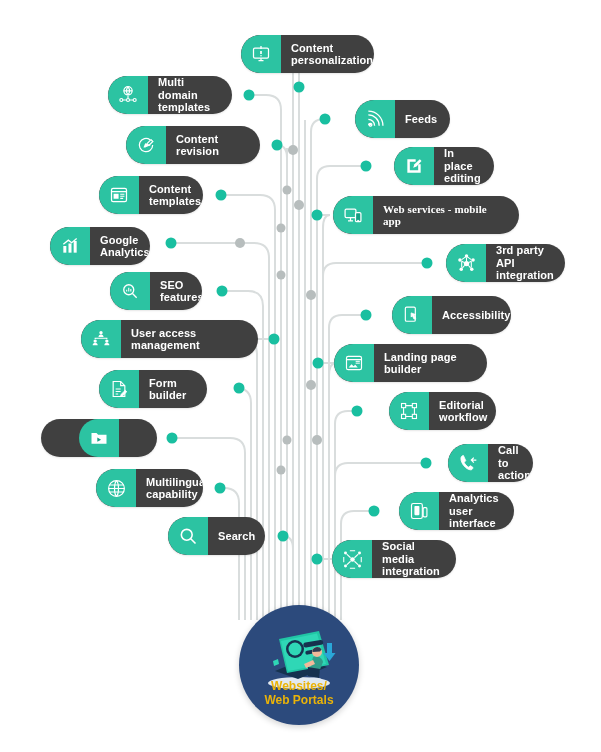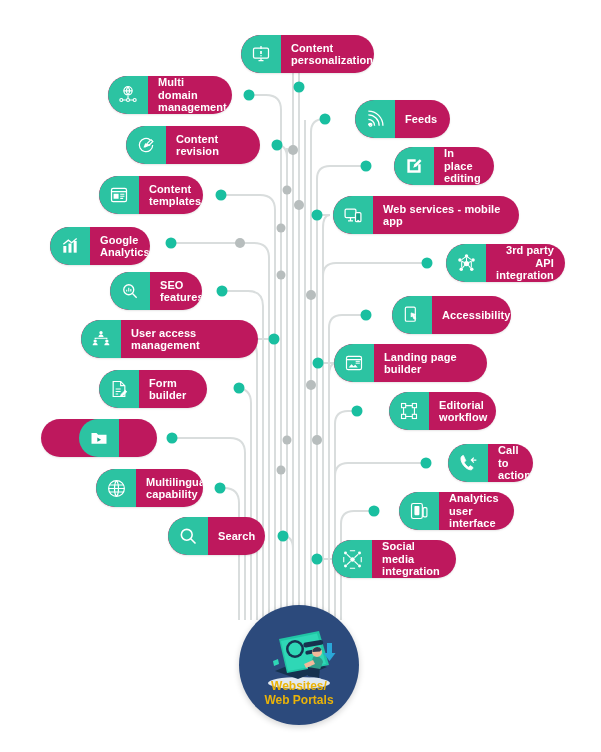--- a/index.html
+++ b/index.html
@@ -3,21 +3,21 @@
 <meta charset="utf-8">
 <style>
   html,body{margin:0;padding:0;background:#ffffff;}
   body{width:601px;height:752px;position:relative;overflow:hidden;
        font-family:"Liberation Sans","DejaVu Sans",sans-serif;}
   #canvas{position:absolute;inset:0;width:601px;height:752px;}
   .lines{position:absolute;left:0;top:0;width:601px;height:752px;pointer-events:none;}
 
   
   .pill{position:absolute;display:flex;align-items:center;height:38px;
-        border-radius:19px;overflow:hidden;background:#be185d;
+        border-radius:19px;overflow:hidden;background:#404040;
         box-shadow:0 1px 2px rgba(0,0,0,.10);}
   .pill .ico{flex:0 0 auto;width:40px;height:38px;background:#2cc3a2;
         display:flex;align-items:center;justify-content:center;}
   .pill .ico svg{display:block;}
   .pill .lbl{flex:1 1 auto;color:#ffffff;font-weight:bold;font-size:11px;
         line-height:12.5px;padding:0 14px 0 10px;white-space:pre-line;
         letter-spacing:.1px;}
   .pill.r .ico{border-radius:19px 0 0 19px;}
 
   
@@ -114,21 +114,21 @@
       <svg width="20" height="20" viewBox="0 0 24 24" fill="none" stroke="#fff" stroke-width="1.4">
         <circle cx="12" cy="7" r="5"></circle>
           <path d="M7 7h10M12 2.2c2.2 2.8 2.2 6.8 0 9.6M12 2.2C9.8 5 9.8 9 12 11.8"></path>
         <circle cx="4" cy="18" r="1.8"></circle>
           <circle cx="12" cy="18" r="1.8"></circle>
           <circle cx="20" cy="18" r="1.8"></circle>
         <path d="M5.8 18h4.4M13.8 18h4.4M12 13v3"></path>
       </svg>
     </span>
     <span class="lbl">Multi domain
-management</span>
+templates</span>
   </div>
 
   <div class="pill r" style="left:126px;top:126px;width:134px;">
     <span class="ico">
       <svg width="20" height="20" viewBox="0 0 24 24" fill="none" stroke="#fff" stroke-width="1.5">
         <path d="M20 12a8 8 0 1 1-3.2-6.4"></path>
           <path d="M9 15l2-5 7 2-7 3z" fill="#fff" stroke="none"></path>
         <path d="M13 10.6l5-5 2.2 2.2-5 5"></path>
       </svg>
     </span>
@@ -251,33 +251,33 @@
         <path d="M5 19a1.6 1.6 0 1 0 0-.01"></path>
           <circle cx="5.6" cy="18.4" r="1.7" fill="#fff" stroke="none"></circle>
         <path d="M4 12.5a7.5 7.5 0 0 1 7.5 7.5"></path>
           <path d="M4 7a13 13 0 0 1 13 13"></path>
         <path d="M4 2.5A17.5 17.5 0 0 1 21.5 20"></path>
       </svg>
     </span>
     <span class="lbl">Feeds</span>
   </div>
 
-  <div class="pill r" style="left:333px;top:196px;width:186px;">
+  <div class="pill r" style="left:333px;top:196px;width:186px;font-family:Liberation Serif, serif;">
     <span class="ico">
       <svg width="20" height="20" viewBox="0 0 24 24" fill="none" stroke="#fff" stroke-width="1.5">
         <rect x="2.5" y="5" width="13" height="10" rx="1.5"></rect>
           <path d="M9 15v4M6 19h6"></path>
         <rect x="15" y="9" width="6.5" height="11" rx="1.5" fill="#17a085"></rect>
         <path d="M17 18.5h2.5" stroke-width="1.2"></path>
       </svg>
     </span>
     <span class="lbl">Web services - mobile app</span>
   </div>
 
-  <div class="pill r" style="left:446px;top:244px;width:119px;text-align:right;">
+  <div class="pill r" style="left:446px;top:244px;width:119px;">
     <span class="ico">
       <svg width="21" height="21" viewBox="0 0 24 24" fill="none" stroke="#fff" stroke-width="1.2">
         <circle cx="12" cy="12" r="3" fill="#fff" stroke="none"></circle>
         <circle cx="12" cy="3.5" r="2" fill="#fff" stroke="none"></circle>
         <circle cx="4.5" cy="8" r="2" fill="#fff" stroke="none"></circle>
         <circle cx="19.5" cy="8" r="2" fill="#fff" stroke="none"></circle>
         <circle cx="6" cy="18.5" r="2" fill="#fff" stroke="none"></circle>
         <circle cx="18" cy="18.5" r="2" fill="#fff" stroke="none"></circle>
         <path d="M12 5.5v3.5M6.2 9.2L9.6 11M17.8 9.2L14.4 11M7.4 17L10 14M16.6 17L14 14M6.5 10v6.5M17.5 10v6.5M6.5 7.5L11 4.5M17.5 7.5L13 4.5"></path>
       </svg>

